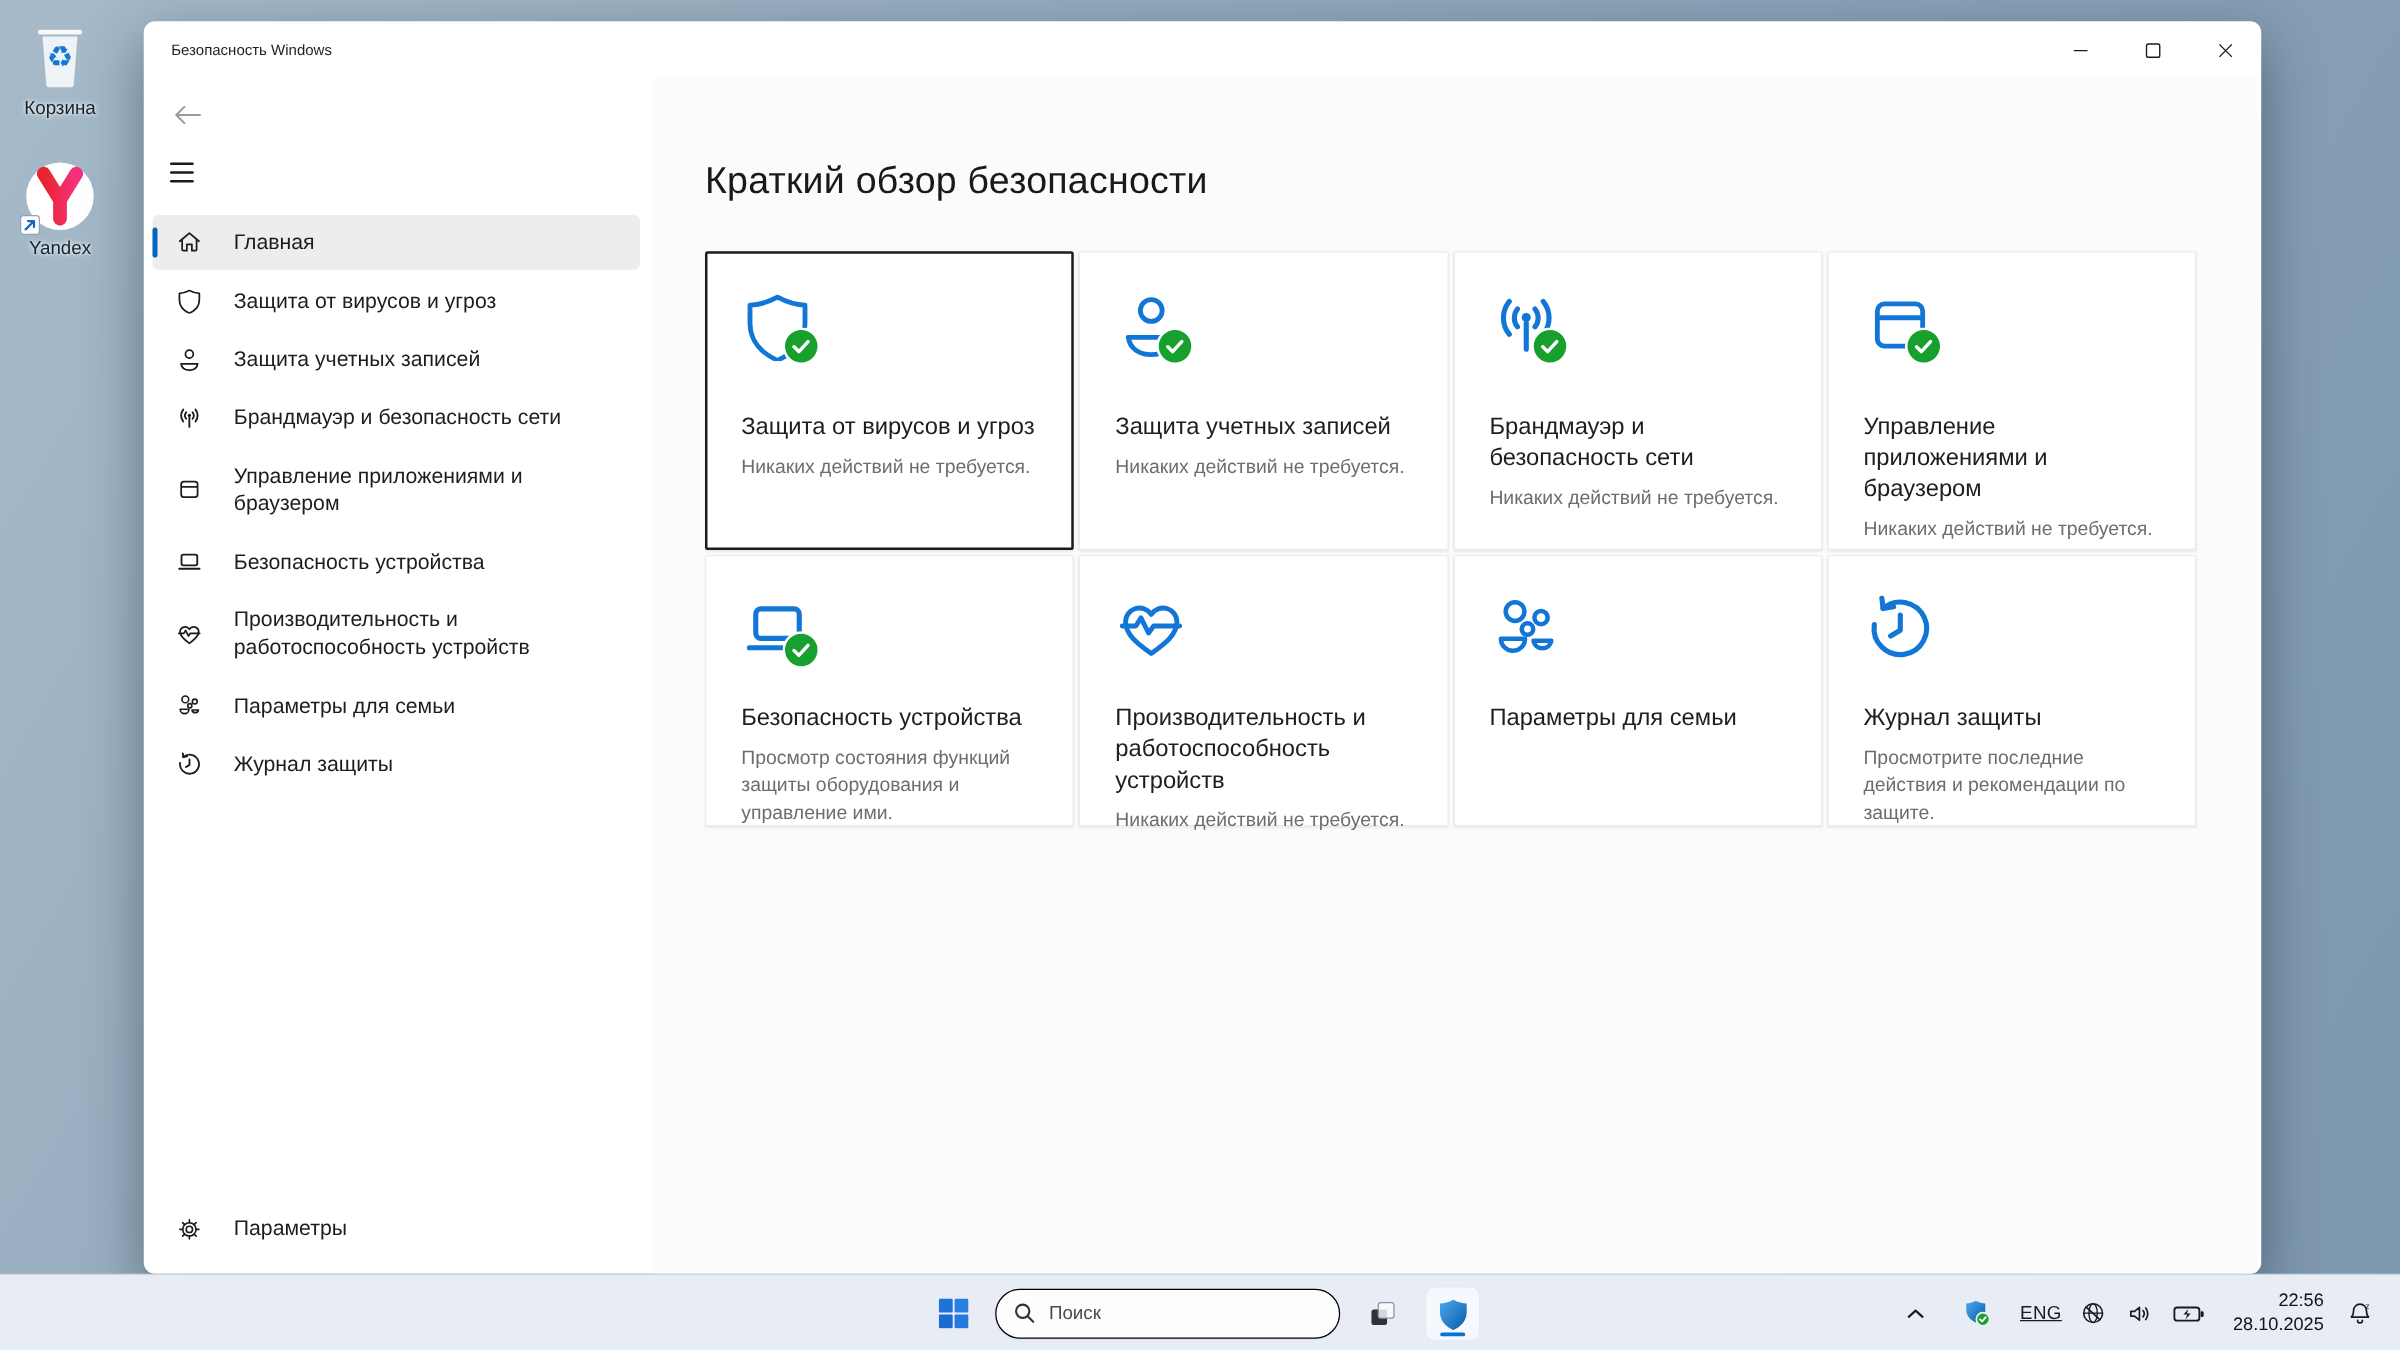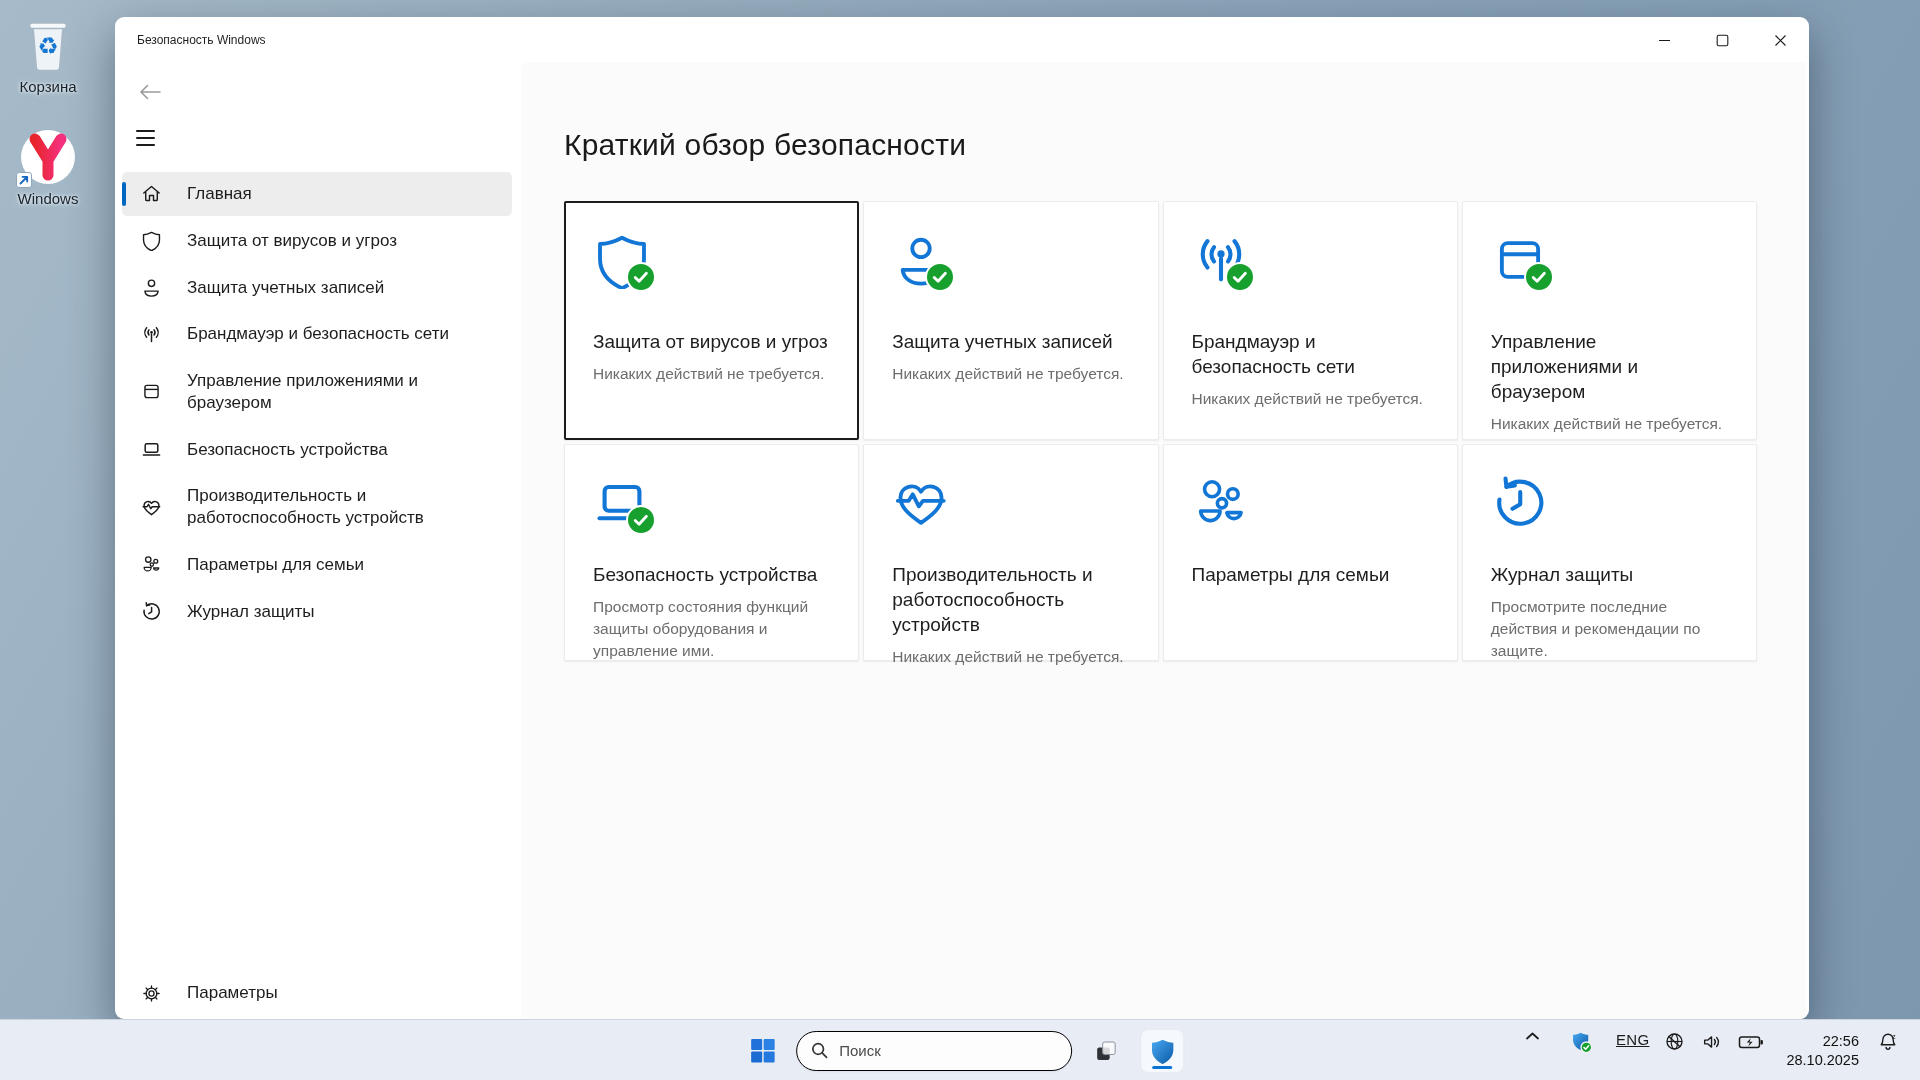--- a/index.html
+++ b/index.html
@@ -37,21 +37,21 @@
                justify-content:center; gap:5px; padding-left:2px; }
   .hamburger i { display:block; width:19px; height:2px; background:#1b1b1b; border-radius:1px; }
   .nav { margin-top:17px; display:flex; flex-direction:column; gap:3px; }
   .nav-item { position:relative; display:flex; align-items:center; gap:25px; padding:11px 27px 11px 19px;
               border-radius:5px; font-size:17px; color:#1d1d1d; }
   .nav-item .nav-lbl { max-width:268px; line-height:1.28; }
   .nav-item.sel { background:#ededed; }
   .nav-item.sel::before { content:""; position:absolute; left:0; top:50%; transform:translateY(-50%);
                           width:3.5px; height:24px; border-radius:2px; background:#0067c0; }
   .nav-ic { width:21px; height:21px; flex:0 0 21px; color:#1b1b1b; }
-  .sidebar-footer { position:absolute; left:7px; bottom:4px; width:390px; }
+  .sidebar-footer { position:absolute; left:7px; bottom:14px; width:390px; }
 
   
   .content { position:absolute; left:406px; top:45px; width:1285px; height:957px;
              background:#fbfbfb; border-radius:8px 0 0 0; padding:66px 50px 0 43px; }
   .h1 { font-size:30px; font-weight:400; color:#191919; letter-spacing:.2px; }
   .desc { margin-top:20px; width:492px; font-size:17px; line-height:1.42; color:#3a3a3a; }
 
   .grid { margin-top:39px; width:1193px; display:grid;
           grid-template-columns:repeat(4,1fr); grid-template-rows:239px 217px; gap:4px; }
   .tile { position:relative; background:#fff; border:1px solid #ececec; border-radius:2px;
@@ -77,21 +77,21 @@
   .search-pill input { border:none; outline:none; background:transparent; font-size:15px;
                        color:#3c3c3c; margin-left:11px; width:200px;
                        font-family:"Liberation Sans","DejaVu Sans",sans-serif; }
   .search-pill input::placeholder { color:#4b4b4b; opacity:1; }
   .app-active { background:#f5f8fd; border:1px solid rgba(0,0,0,.05); border-radius:8px; width:44px; height:44px; }
   .app-active .pip { position:absolute; left:50%; bottom:3px; transform:translateX(-50%);
                      width:20px; height:3px; border-radius:2px; background:#0873d2; }
 
   .tray { position:absolute; right:0; top:0; height:61px; display:flex; align-items:center;
           padding-right:16px; }
-  .tray .ti { display:flex; justify-content:center; height:40px; border-radius:5px;text-decoration:underline; }
+  .tray .ti { display:flex; align-items:center; justify-content:center; height:40px; border-radius:5px;text-decoration:underline; }
   .tray-lang { font-size:15px; color:#1b1b1b; padding:0 9px; letter-spacing:.3px; }
   .tray-clock { text-align:right; font-size:14.5px; line-height:1.3; color:#121212; margin-left:18px; }
   .mr18 { margin-right:18px; } .mr10 { margin-right:10px; } .mr6 { margin-right:6px; }
   .bell { margin-left:13px; }
 
   svg { display:block; }
 </style>
 </head>
 <body>
 
@@ -176,21 +176,21 @@
       <svg width="56" height="56" viewBox="0 0 56 56">
         <circle cx="28" cy="28" r="27" fill="#fff"></circle>
         <path d="M15 10 28 31M41 10 28 31M28 31v15" fill="none" stroke="url(#grad-y)" stroke-width="11" stroke-linecap="round"></path>
       </svg>
       <span class="y-badge">
         <svg width="10" height="10" viewBox="0 0 10 10">
             <path d="M1.5 8.5 8 2M3.5 1.8H8.2V6.5" fill="none" stroke="#1566c0" stroke-width="1.8" stroke-linecap="round" stroke-linejoin="round"></path>
           </svg>
       </span>
     </div>
-    <div class="lbl">Windows</div>
+    <div class="lbl">Yandex</div>
   </div>
 
   <div class="window">
 
     <div class="titlebar">
       <span class="t">Безопасность Windows</span>
     </div>
     <div class="win-controls">
       <div class="win-btn">
         <svg width="13" height="13" viewBox="0 0 13 13">

